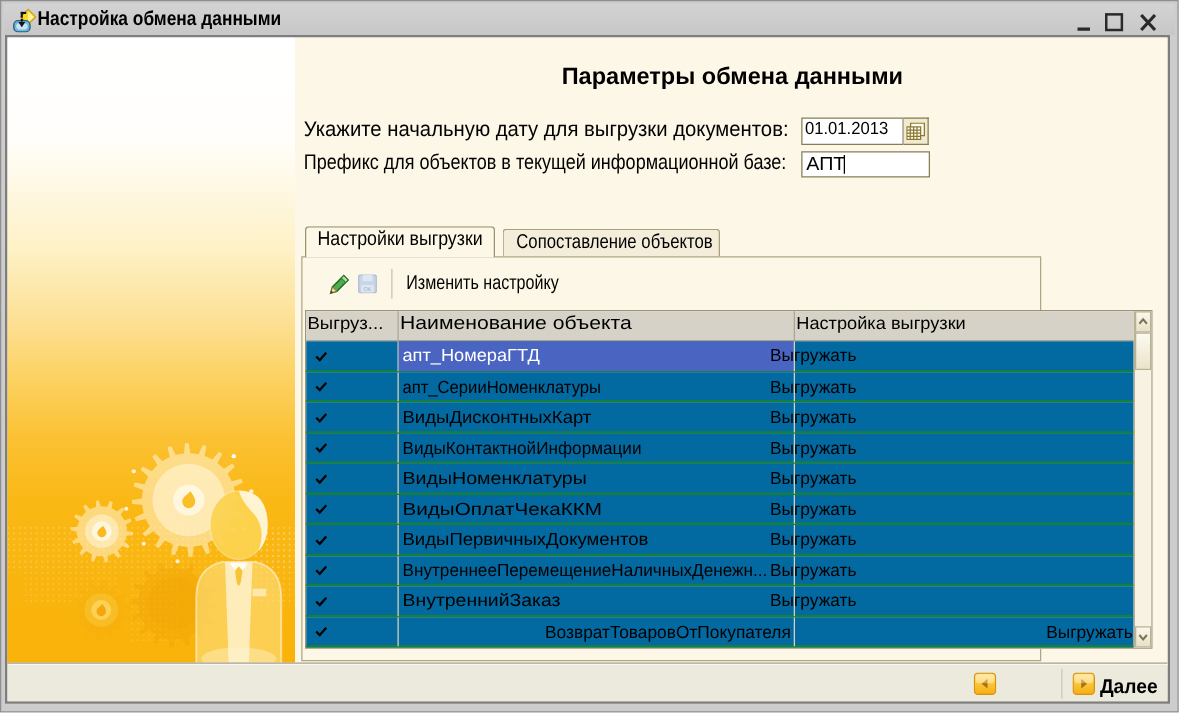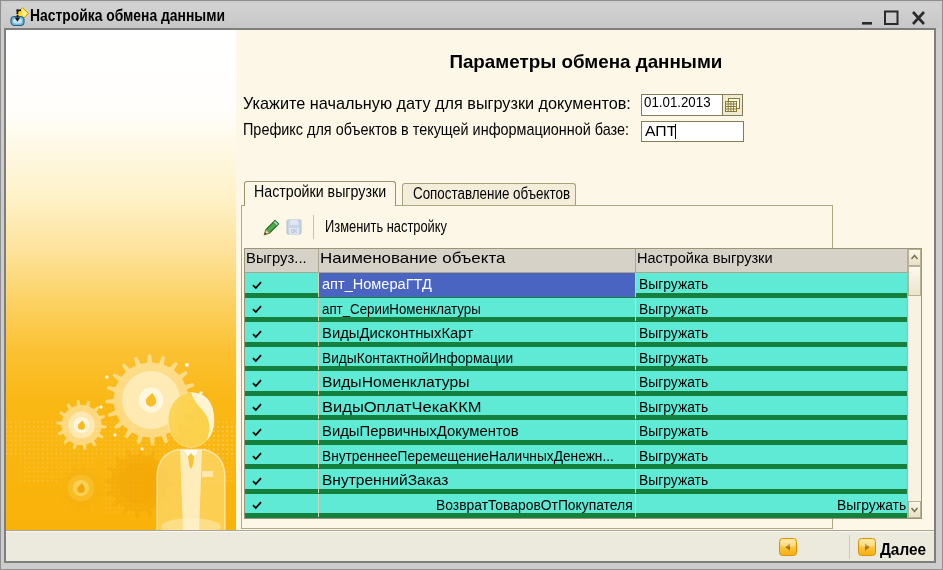--- a/index.html
+++ b/index.html
@@ -19,24 +19,24 @@
 #calbtn { position:absolute; background:#F1EAD3; border:1px solid #867D54; border-left:none; }
 .tab { position:absolute; white-space:nowrap; text-align:center; }
 #tab1 { left:8px; top:151px; width:152px; height:25px; background:#FCF7E6; border:1px solid #9A926C; border-bottom:none; border-radius:3px 3px 0 0; line-height:24px; z-index:3;}
 #tab2 { left:166px; top:153px; width:174px; height:23px; background:#F3EDDA; border:1px solid #A9A17C; border-bottom:none; border-radius:3px 3px 0 0; line-height:21px; z-index:1;}
 #panel { position:absolute; left:5px; top:175px; width:592px; height:324px; border:1px solid #AFA781; background:#FCF7E6; z-index:2;}
 #tbtext { position:absolute; left:83px; top:12px; }
 .tbsep { position:absolute; left:71px; top:9px; width:1px; height:24px; background:#C9C2AB; }
 #grid { position:absolute; left:1.5px; top:42px; width:678px; height:271px; border:1px solid #9C9478; background:#FFFFFF; }
 .ghead { position:absolute; left:0; top:0; right:14px; height:24px; background:#D6D2C8; border-bottom:1px solid #A9A390; }
 .ghc { position:absolute; top:0; height:24px; padding:2px 0 0 1px; border-right:1px solid #ABA591; white-space:nowrap; overflow:hidden; font-size:14px; line-height:14px; }
-.grow { position:absolute; left:0; right:14px; height:24.5px; border-bottom:5px solid #15803d; background:#5eead4; }
+.grow { position:absolute; left:0; right:14px; height:24.5px; border-bottom:2px solid #15803d; background:#0369a1; }
 .c1 { position:absolute; left:0; top:0; width:74px; height:23.5px; border-right:1px solid #DAD2B8; }
 .c2 { position:absolute; left:74px; top:0; width:317px; height:23.5px; border-right:1px solid #DAD2B8; padding:4px 0 0 3px; white-space:nowrap; overflow:hidden; font-size:14px; line-height:14px;}
-.c3 { position:absolute; left:391px; top:0; right:0; height:23.5px; padding:4px 0 0 3px; font-size:14px; line-height:14px; }
+.c3 { position:absolute; left:368px; top:0; right:0; height:23.5px; padding:4px 0 0 3px; font-size:14px; line-height:14px; }
 .sel2 { background:#4A64C1; color:#FFFFFF; }
 .chk { position:absolute; left:7px; top:7.5px; }
 #vscroll { position:absolute; right:0; top:0; width:14px; bottom:0; background:#F7F2E1; border-left:1px solid #B9B193; }
 .sbtn { position:absolute; left:0; width:13px; height:17px; background:linear-gradient(#FBF7EA,#E8E1C8); border:1px solid #B9B193; }
 #sthumb { position:absolute; left:0; top:17px; width:13px; height:30px; background:linear-gradient(#FCF9EF,#EAE3CC); border:1px solid #B9B193; }
 .navbtn { position:absolute; white-space:nowrap; }
 .navsep { position:absolute; width:1px; background:#CCC7B8; }
 </style></head>
 <body>
 <div id="win">

